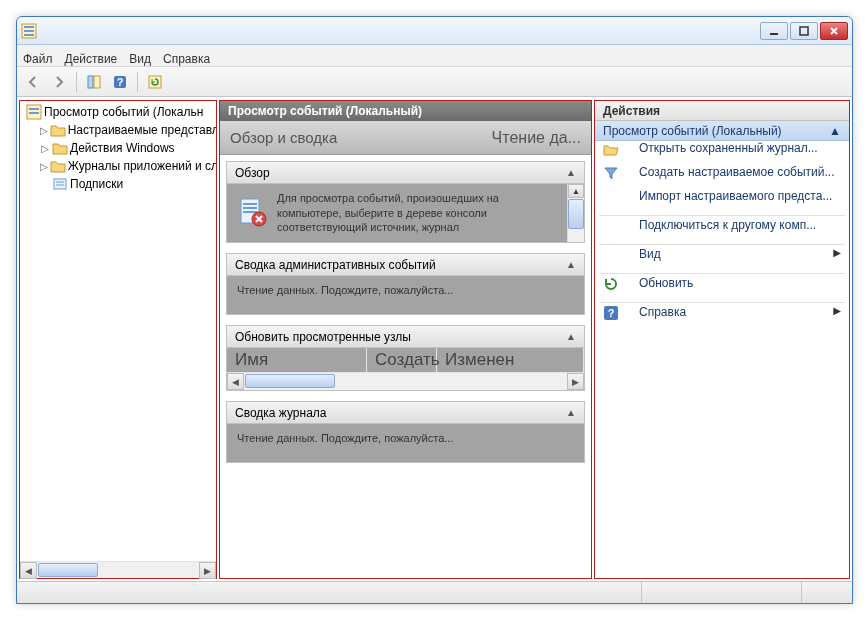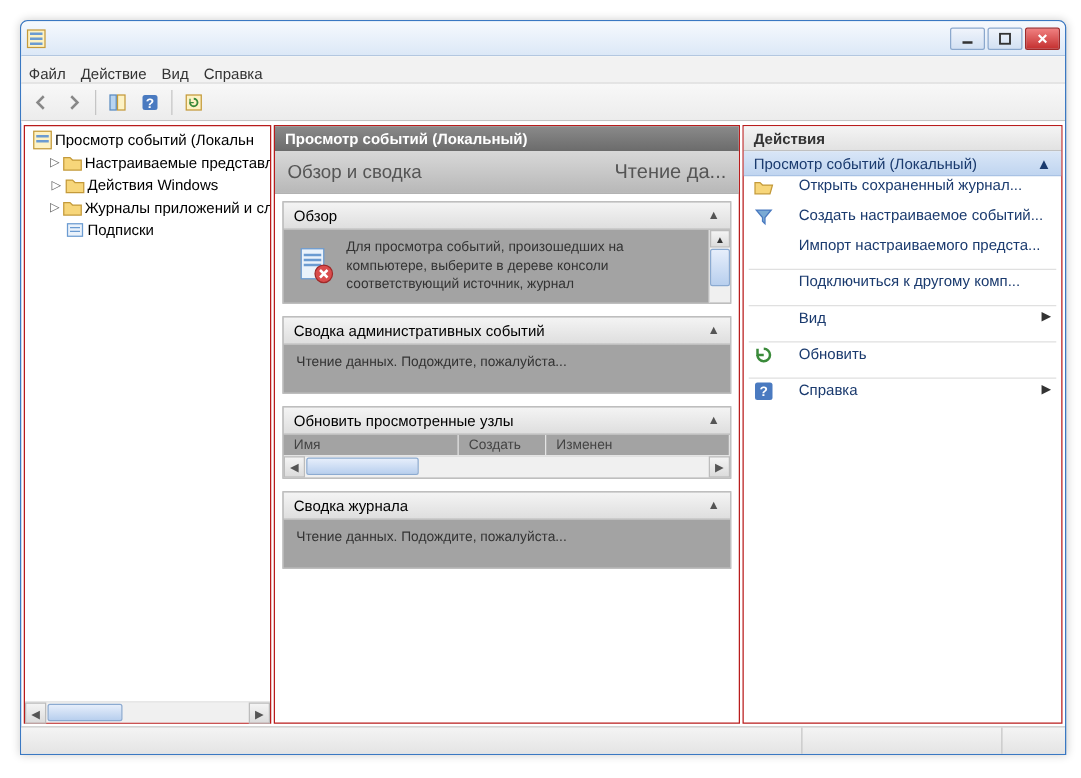--- a/index.html
+++ b/index.html
@@ -38,21 +38,21 @@
 .section { border: 1px solid #c0c0c0; background: #a3a3a3; }
 .sec-head { height: 22px; background: linear-gradient(#f4f4f4,#dedede); border-bottom: 1px solid #c0c0c0; display: flex; align-items: center; justify-content: space-between; padding: 0 8px; cursor: default; }
 .sec-head .coll { color: #555; font-size: 10px; }
 .sec-body { padding: 8px 10px; color: #333; font-size: 11px; }
 .overview-row { display: flex; gap: 8px; align-items: center; position: relative; }
 .ov-icon { width: 32px; height: 32px; flex-shrink: 0; }
 .ov-text { line-height: 1.35; }
 .ov-scroll { width: 17px; position: absolute; right: 0; top: 0; bottom: 0; background: #f0f0f0; border-left: 1px solid #dcdcdc; }
 .ov-up, .ov-down { height: 14px; background: linear-gradient(#f4f4f4,#dcdcdc); border: 1px solid #bcbcbc; font-size: 8px; display: flex; align-items: center; justify-content: center; }
 .ov-ind { height: 30px; margin-top: 1px; background: linear-gradient(#e6eefb,#b8cfee); border: 1px solid #8baad1; border-radius: 2px; }
-.nodes-cols { display: flex; border-bottom: 1px solid #e4e4e4; font-size: 11px; color: #444; }
+.nodes-cols { display: flex; border-bottom: 1px solid #e4e4e4; font-size: 17px; color: #444; }
 .nodes-cols span { padding: 2px 8px; border-right: 1px solid #e4e4e4; }
 .right-header { height: 20px; background: linear-gradient(#f4f4f4,#e2e2e2); border-bottom: 1px solid #c0c0c0; padding: 0 8px; display: flex; align-items: center; font-weight: bold; color: #333; }
 .actions-title { height: 20px; background: linear-gradient(#d9e6f7,#c0d5f0); border-bottom: 1px solid #a9c2e4; padding: 0 8px; display: flex; align-items: center; justify-content: space-between; color: #1a3a6e; }
 .action-item { height: 24px; display: flex; align-items: flex-start; padding: 0 8px; gap: 20px; cursor: default; color: #1a3a6e; }
 .action-item .ai { width: 16px; height: 16px; display: inline-flex; align-items: center; justify-content: center; }
 .action-item .arrow { margin-left: auto; color: #333; font-size: 10px; }
 .sep { height: 1px; background: #e0e0e0; margin: 2px 4px; }
 .statusbar { height: 22px; background: linear-gradient(#f4f4f4,#e4e4e4); border-top: 1px solid #c5c5c5; display: flex; }
 .status-cell { border-right: 1px solid #c5c5c5; height: 100%; }
 svg { display: block; }

